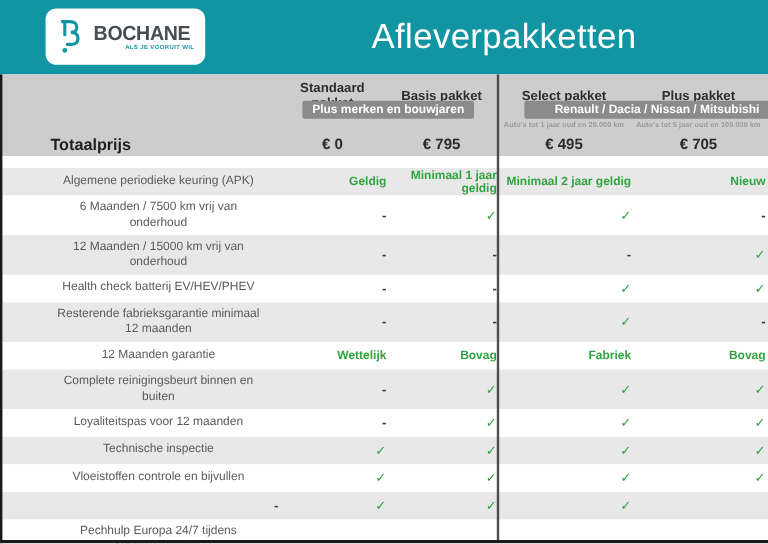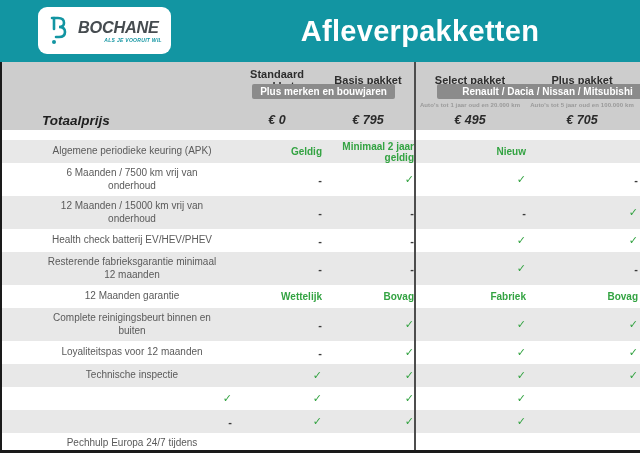--- a/index.html
+++ b/index.html
@@ -4,36 +4,36 @@
 <style>
   html,body{margin:0;padding:0;background:#ffffff;}
   *{box-sizing:border-box;}
   body{font-family:"Liberation Sans","DejaVu Sans",sans-serif;}
   .page{position:relative;width:640px;height:453px;background:#ffffff;overflow:hidden;}
 
   
   .topbar{position:absolute;left:0;top:0;width:640px;height:62px;background:#1295a2;}
   .logo-card{position:absolute;left:38px;top:7px;width:133px;height:47px;background:#ffffff;border-radius:9px;display:flex;align-items:center;justify-content:center;gap:5px;}
   .logo-icon{flex:0 0 auto;display:block;}
-  .logo-text{display:flex;flex-direction:column;align-items:flex-end;line-height:1;font-style:italic;}
+  .logo-text{display:flex;flex-direction:column;align-items:flex-end;line-height:1;}
   .brand{font-weight:bold;font-size:17px;color:#464c50;letter-spacing:-0.3px;transform:scaleX(.96);transform-origin:left;}
   .tagline{font-size:5px;font-weight:bold;color:#1295a2;margin-top:2px;letter-spacing:.3px;}
-  .title{position:absolute;left:200px;right:0;top:0;height:62px;display:flex;align-items:center;justify-content:center;color:#ffffff;font-size:29px;font-weight:bold;letter-spacing:.3px;}
+  .title{position:absolute;left:200px;right:0;top:0;height:62px;display:flex;align-items:center;justify-content:center;color:#ffffff;font-size:29px;font-weight:normal;letter-spacing:.3px;}
 
   
   .head-band{position:absolute;left:0;top:62px;width:640px;height:68px;background:#cdcdcd;}
   .grid{display:grid;grid-template-columns:232px 90px 92px 112px 112px;align-items:center;}
   .pkg-names{position:absolute;left:0;top:6px;width:640px;}
   .pkg-name{text-align:center;font-size:11px;font-weight:bold;color:#2d2d2d;}
   .badge{position:absolute;top:22px;height:15px;background:#8b8b8b;color:#ffffff;font-size:10px;font-weight:bold;display:flex;align-items:center;justify-content:center;border-radius:2px;}
   .badge-left{left:252px;width:143px;}
   .badge-right{left:437px;width:221px;}
   .conds{position:absolute;left:0;top:40px;width:640px;}
   .cond{text-align:center;font-size:6px;font-weight:bold;color:#999999;letter-spacing:.1px;}
-  .total-row{position:absolute;left:0;top:48px;width:640px;height:20px;font-style:italic;}
+  .total-row{position:absolute;left:0;top:48px;width:640px;height:20px;}
   .total-label{padding-left:42px;font-size:13.5px;font-weight:bold;color:#1f1f1f;}
   .price{text-align:center;font-size:12.5px;font-weight:bold;color:#2a2a2a;}
 
   
   .rows{position:absolute;left:0;top:140px;width:640px;}
   .row{min-height:23px;}
   .row:nth-child(odd){background:#e8e8e8;}
   .row:nth-child(even){background:#ffffff;}
   .feat-label{padding:4px 10px 4px 42px;font-size:10px;color:#5a5a5a;line-height:1.25;text-align:center;}
   .cell{text-align:right;font-size:10px;}
@@ -89,20 +89,21 @@
       <div class="price">€ 795</div>
       <div class="price">€ 495</div>
       <div class="price">€ 705</div>
     </div>
   </div>
 
   <div class="rows">
     <div class="grid row">
       <div class="feat-label">Algemene periodieke keuring (APK)</div>
       <div class="cell txt">Geldig</div>
+      <div class="cell txt">Minimaal 1 jaar geldig</div>
       <div class="cell txt">Minimaal 2 jaar geldig</div>
       <div class="cell txt">Nieuw</div>
     </div>
     <div class="grid row">
       <div class="feat-label">6 Maanden / 7500 km vrij van onderhoud</div>
       <div class="cell dash">-</div>
       <div class="cell check">✓</div>
       <div class="cell check">✓</div>
       <div class="cell dash">-</div>
     </div>
@@ -149,20 +150,21 @@
       <div class="cell check">✓</div>
     </div>
     <div class="grid row">
       <div class="feat-label">Technische inspectie</div>
       <div class="cell check">✓</div>
       <div class="cell check">✓</div>
       <div class="cell check">✓</div>
       <div class="cell check">✓</div>
     </div>
     <div class="grid row">
+      <div class="feat-label">Vloeistoffen controle en bijvullen</div>
       <div class="cell check">✓</div>
       <div class="cell check">✓</div>
       <div class="cell check">✓</div>
       <div class="cell check">✓</div>
     </div>
     <div class="grid row">
       <div class="cell dash">-</div>
       <div class="cell check">✓</div>
       <div class="cell check">✓</div>
       <div class="cell check">✓</div>

